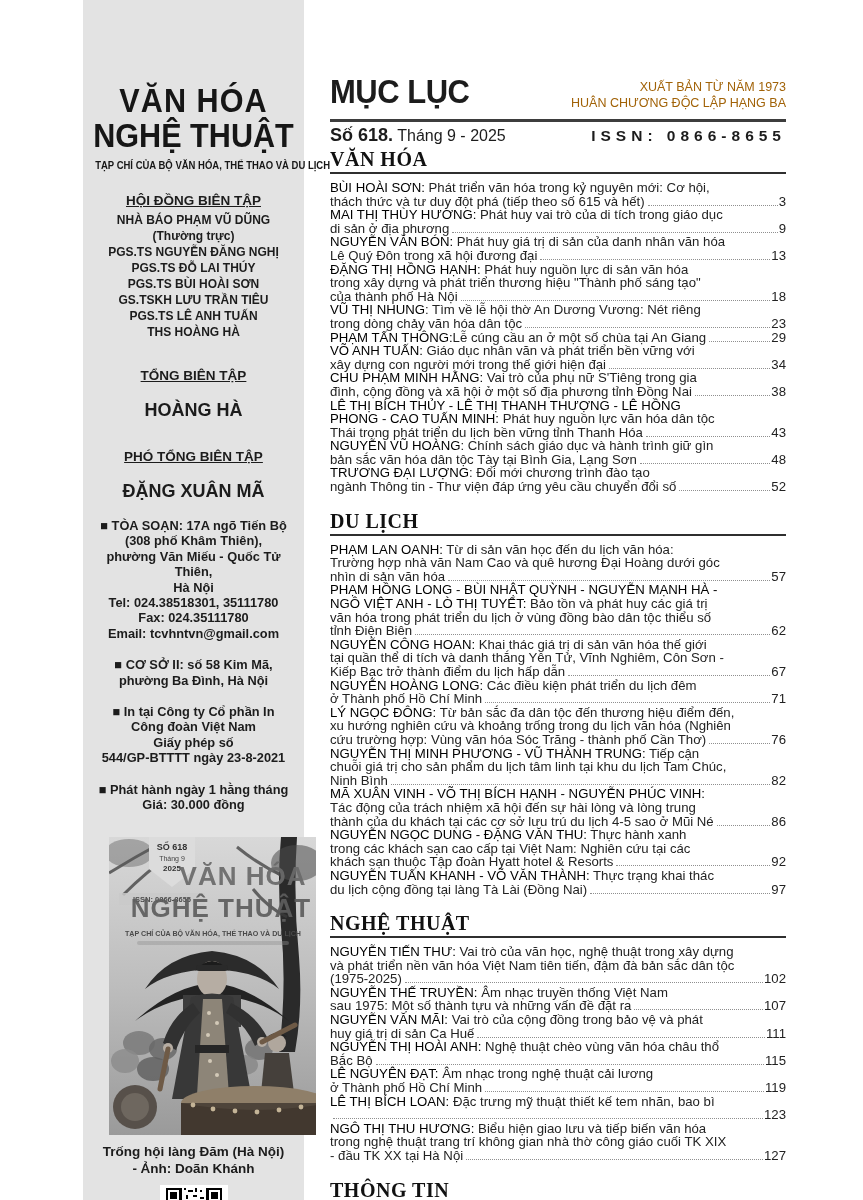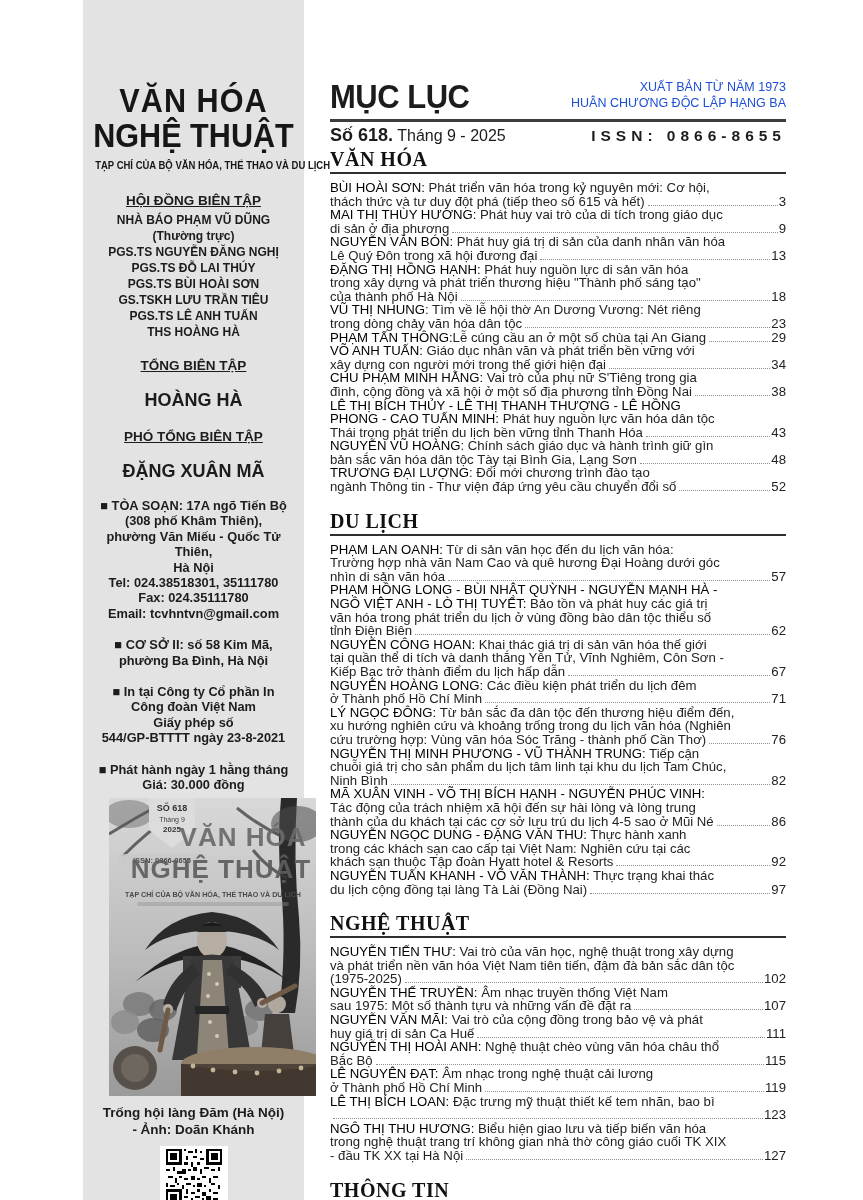--- a/index.html
+++ b/index.html
@@ -5,33 +5,33 @@
   html,body{margin:0;padding:0;background:#888;}
   .page{position:relative;width:863px;height:1200px;background:#ffffff;overflow:hidden;
         font-family:"Liberation Sans",sans-serif;color:#1c1c1c;}
   
   .sidebar{position:absolute;left:83px;top:0;width:221px;height:1200px;background:#e3e3e3;
            text-align:center;box-sizing:border-box;padding:84px 7px 0 7px;}
   .logo-line1{font-size:30px;font-weight:900;letter-spacing:1px;line-height:33px;transform:scale(1.02,1.12);color:#161616;}
   .logo-line2{font-size:30px;font-weight:900;letter-spacing:0px;line-height:37px;transform:scale(1.02,1.12);color:#161616;}
   .logo-tagline{font-size:10px;font-weight:bold;white-space:nowrap;transform:scaleX(.95);margin-top:6px;color:#161616;}
   .sb-heading{font-size:13.5px;font-weight:bold;text-decoration:underline;margin-top:22px;}
-  .sb-heading.tight{margin-top:18px;text-align:center;}
+  .sb-heading.tight{margin-top:28px;text-align:center;}
   .sb-list{font-size:12px;font-weight:bold;line-height:16px;margin-top:4px;}
   .sb-name{font-size:18px;font-weight:bold;margin-top:17px;}
   .sb-block{font-size:12.8px;font-weight:bold;line-height:15.4px;margin-top:16px;}
-  .cover-wrap{margin:5px auto 0 auto;width:245px;height:298px;}
+  .cover-wrap{margin:24px auto 0 auto;width:245px;height:298px;}
   .cover-caption{font-size:13.5px;font-weight:bold;line-height:17px;margin-top:8px;}
   .qr-wrap{margin:8px auto 0 auto;width:62px;height:62px;background:#fff;padding:3px;}
   .website{font-size:13.5px;font-weight:bold;font-style:italic;margin-top:10px;}
   
   .main{position:absolute;left:330px;top:76px;width:456px;}
-  .main-header{display:flex;justify-content:space-between;align-items:flex-end;}
+  .main-header{display:flex;justify-content:space-between;align-items:flex-start;}
   .muc-luc{font-size:31px;font-weight:900;letter-spacing:-0.5px;transform:scaleY(1.08);transform-origin:left top;line-height:30px;}
-  .hdr-right{text-align:right;font-size:12.5px;line-height:16px;color:#1d4ed8;padding-top:3px;}
+  .hdr-right{text-align:right;font-size:12.5px;line-height:16px;color:#a16207;padding-top:3px;}
   .rule-thick{border:none;border-top:3px solid #3d3d3d;margin:8px 0 0 0;}
   .issue-row{display:flex;justify-content:space-between;align-items:baseline;margin-top:3px;}
   .issue-left{font-size:16px;}
   .issue-left b{font-size:18px;}
   .issn{font-size:15.5px;font-weight:bold;letter-spacing:5px;}
   
   .section-header{font-family:"Liberation Serif",serif;font-size:20px;font-weight:bold;
                   letter-spacing:0.5px;margin-top:16px;line-height:23px;color:#111;}
   .section-rule{border:none;border-top:2px solid #2f2f2f;margin:1px 0 7px 0;}
   .toc-section:first-of-type .section-header{margin-top:2px;}

